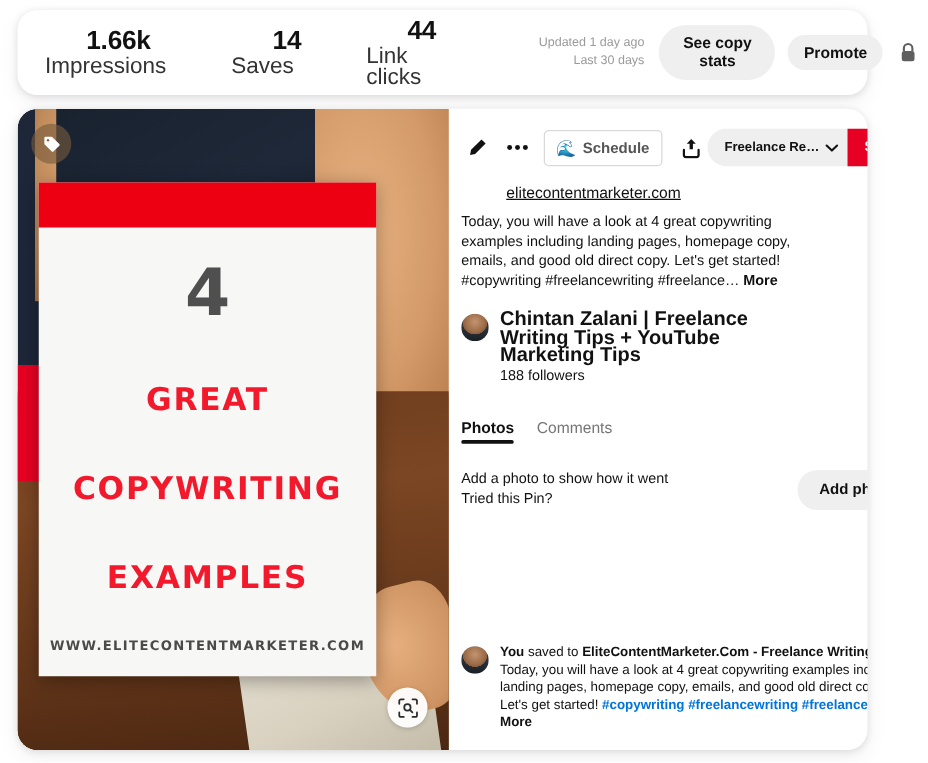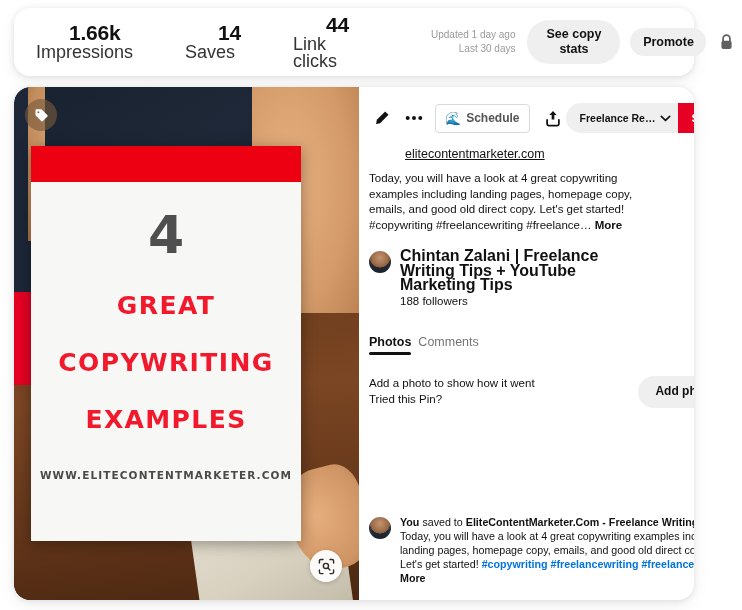--- a/index.html
+++ b/index.html
@@ -210,21 +210,21 @@
     line-height: 58px;
     font-family: "DejaVu Sans", sans-serif;
   }
   .poster-head {
     text-align: center;
     font-size: 25px;
     font-weight: bold;
     color: #f2192c;
     letter-spacing: 1.4px;
     line-height: 31px;
-    margin-top: 26px;
+    margin-top: 40px;
     font-family: "DejaVu Sans", sans-serif;
   }
   .poster-url {
     text-align: center;
     font-size: 10.5px;
     font-weight: bold;
     color: #4a4a4a;
     letter-spacing: 1.1px;
     margin-top: 34px;
     font-family: "DejaVu Sans", sans-serif;
@@ -387,21 +387,21 @@
   }
   .creator-followers {
     font-size: 11.5px;
     color: #111111;
     line-height: 15px;
     margin-top: 1px;
   }
 
   .tabs {
     display: flex;
-    gap: 7px;
+    gap: 18px;
     margin-top: 26px;
   }
   .tab {
     font-size: 12.5px;
     color: #767676;
     cursor: pointer;
     padding-bottom: 6px;
     position: relative;
   }
   .tab.active {

